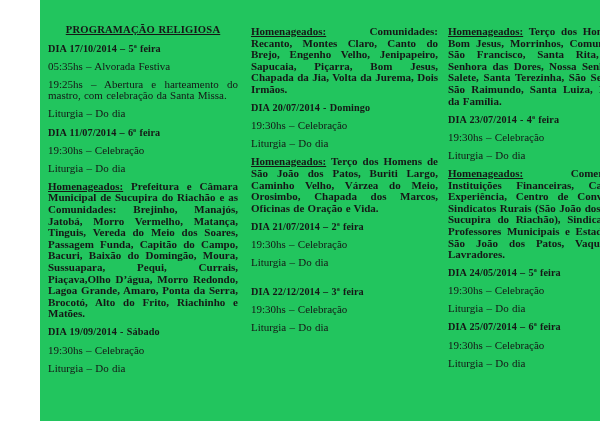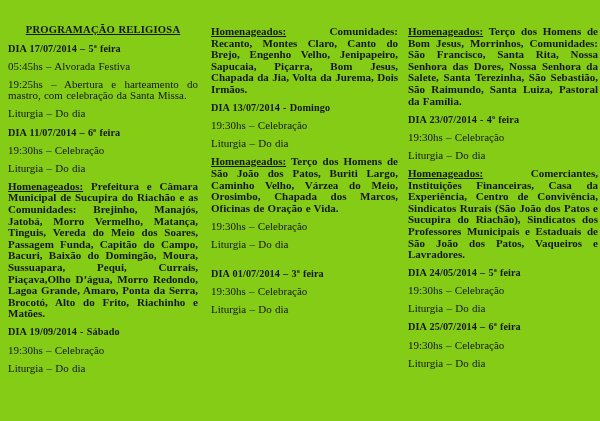--- a/index.html
+++ b/index.html
@@ -4,21 +4,21 @@
 <style>
   html, body { margin: 0; padding: 0; }
   body {
     width: 600px; height: 421px;
     background: #ffffff;
     position: relative;
     overflow: hidden;
     font-family: "Liberation Serif", "DejaVu Serif", serif;
     color: #161616;
   }
-  .page { position: absolute; inset: 0; background: #84cc16; }
+  .page { position: absolute; inset: 0; background: #22c55e; margin-left: 40px; }
   .col { position: absolute; }
   #col1 { left: 8px;   width: 190px; top: 24px; }
   #col2 { left: 211px; width: 187px; top: 26px; }
   #col3 { left: 408px; width: 190px; top: 26px; }
   .block {
     font-size: 11px;
     line-height: 11.6px;
     margin: 0 0 6.5px 0;
     word-spacing: 0.5px;
   }
@@ -42,41 +42,42 @@
   }
   .honorees .label { text-decoration: underline; }
   .gap-before { margin-top: 17px; }
 </style>
 </head>
 <body>
 
 <div class="page">
   <div class="col" id="col1">
     <div class="block title">PROGRAMAÇÃO RELIGIOSA</div>
-  <div class="block day">DIA 17/07/2014 – 5ª feira</div>
-      <div class="block line">05:45hs – Alvorada Festiva</div>
+  <div class="block day">DIA 17/10/2014 – 5ª feira</div>
+      <div class="block line">05:35hs – Alvorada Festiva</div>
       <div class="block para">19:25hs – Abertura e harteamento do mastro, com celebração da Santa Missa.</div>
       <div class="block line">Liturgia – Do dia</div>
       <div class="block day">DIA 11/07/2014 – 6ª feira</div>
       <div class="block line">19:30hs – Celebração</div>
       <div class="block line">Liturgia – Do dia</div>
       <div class="block honorees"><span class="label">Homenageados:</span> Prefeitura e Câmara Municipal de Sucupira do Riachão e as Comunidades: Brejinho, Manajós, Jatobá, Morro Vermelho, Matança, Tinguis, Vereda do Meio dos Soares, Passagem Funda, Capitão do Campo, Bacuri, Baixão do Domingão, Moura, Sussuapara, Pequi, Currais, Piaçava,Olho D’água, Morro Redondo, Lagoa Grande, Amaro, Ponta da Serra, Brocotó, Alto do Frito, Riachinho e Matões.</div>
       <div class="block day">DIA 19/09/2014 - Sábado</div>
       <div class="block line">19:30hs – Celebração</div>
       <div class="block line">Liturgia – Do dia</div>
     </div>
   <div class="col" id="col2">
       <div class="block honorees"><span class="label">Homenageados:</span> Comunidades: Recanto, Montes Claro, Canto do Brejo, Engenho Velho, Jenipapeiro, Sapucaia, Piçarra, Bom Jesus, Chapada da Jia, Volta da Jurema, Dois Irmãos.</div>
-      <div class="block day">DIA 13/07/2014 - Domingo</div>
+      <div class="block day">DIA 20/07/2014 - Domingo</div>
       <div class="block line">19:30hs – Celebração</div>
       <div class="block line">Liturgia – Do dia</div>
       <div class="block honorees"><span class="label">Homenageados:</span> Terço dos Homens de São João dos Patos, Buriti Largo, Caminho Velho, Várzea do Meio, Orosimbo, Chapada dos Marcos, Oficinas de Oração e Vida.</div>
+      <div class="block day">DIA 21/07/2014 – 2ª feira</div>
       <div class="block line">19:30hs – Celebração</div>
       <div class="block line">Liturgia – Do dia</div>
-      <div class="block day gap-before">DIA 01/07/2014 – 3ª feira</div>
+      <div class="block day gap-before">DIA 22/12/2014 – 3ª feira</div>
       <div class="block line">19:30hs – Celebração</div>
       <div class="block line">Liturgia – Do dia</div>
     </div>
   <div class="col" id="col3">
       <div class="block honorees"><span class="label">Homenageados:</span> Terço dos Homens de Bom Jesus, Morrinhos, Comunidades: São Francisco, Santa Rita, Nossa Senhora das Dores, Nossa Senhora da Salete, Santa Terezinha, São Sebastião, São Raimundo, Santa Luiza, Pastoral da Família.</div>
       <div class="block day">DIA 23/07/2014 - 4ª feira</div>
       <div class="block line">19:30hs – Celebração</div>
       <div class="block line">Liturgia – Do dia</div>
       <div class="block honorees"><span class="label">Homenageados:</span> Comerciantes, Instituições Financeiras, Casa da Experiência, Centro de Convivência, Sindicatos Rurais (São João dos Patos e Sucupira do Riachão), Sindicatos dos Professores Municipais e Estaduais de São João dos Patos, Vaqueiros e Lavradores.</div>
       <div class="block day">DIA 24/05/2014 – 5ª feira</div>

